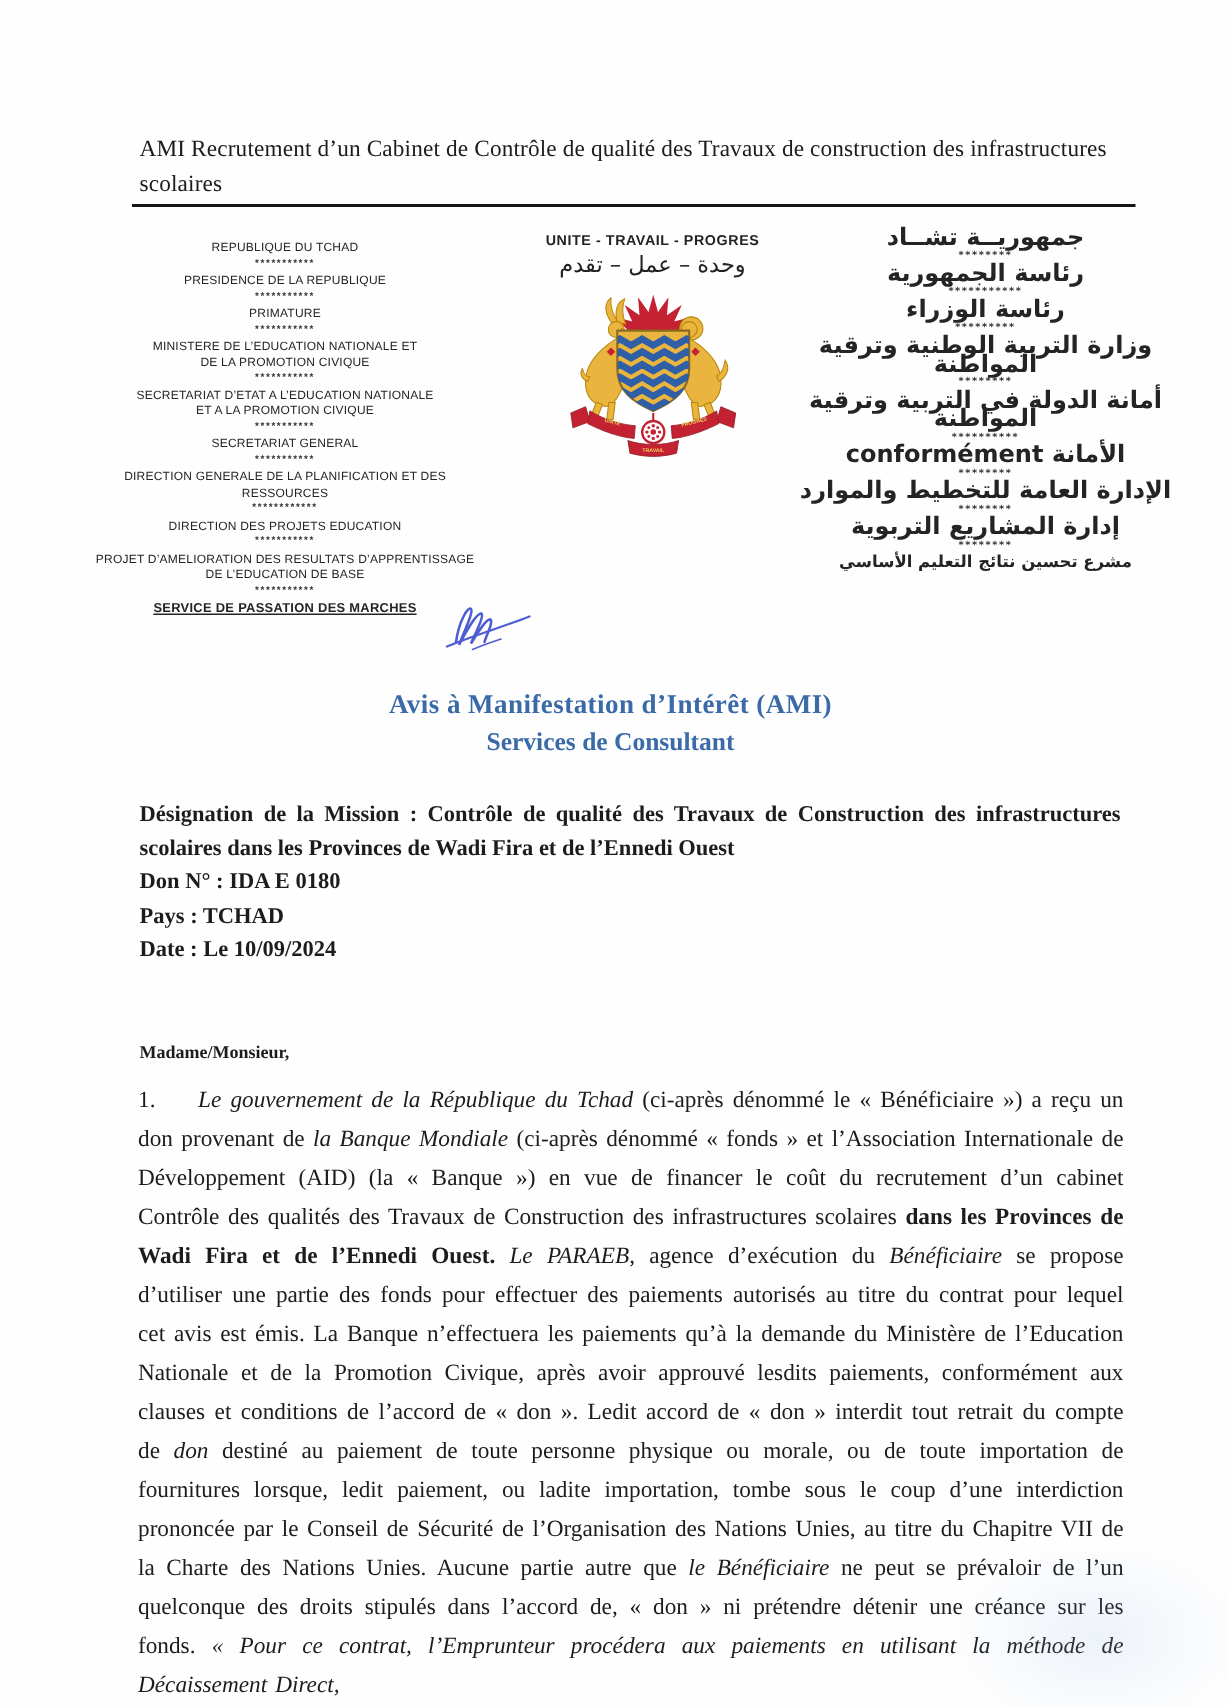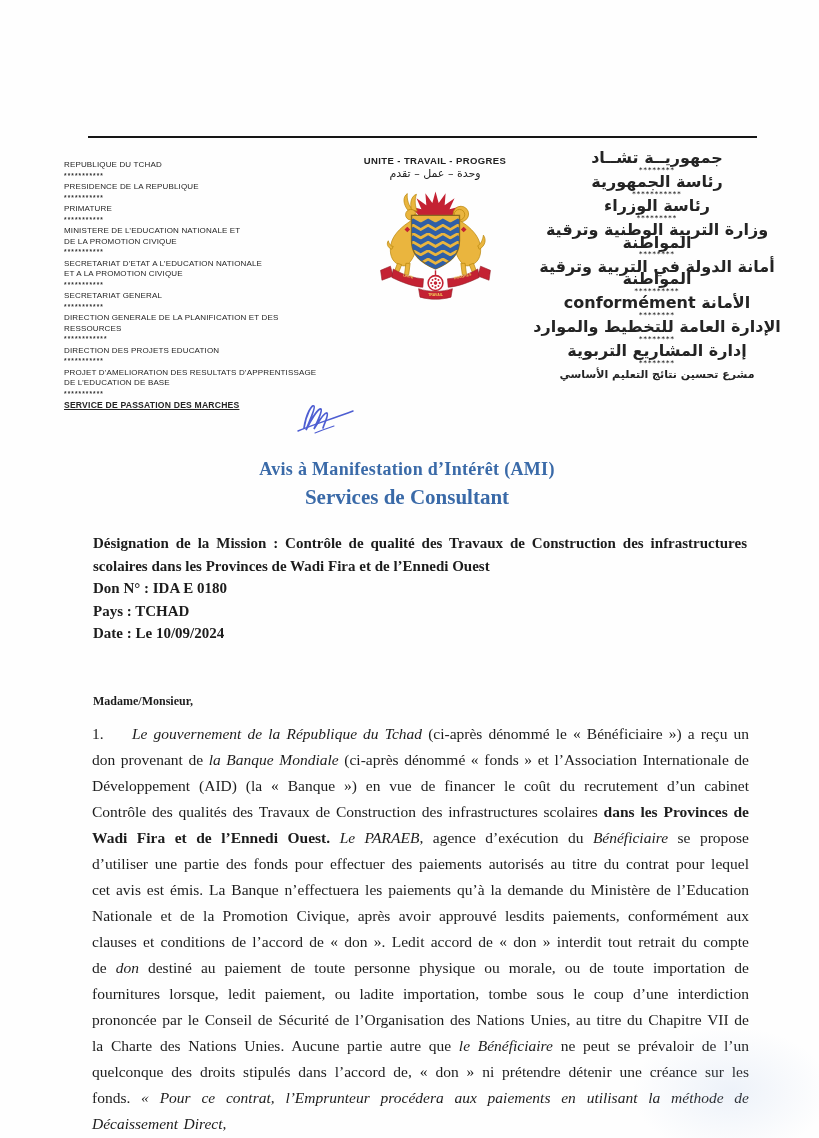--- a/index.html
+++ b/index.html
@@ -14,43 +14,43 @@
   html,body{margin:0;padding:0;background:#ffffff;}
   .page{
     position:relative; width:819px; height:1138px; background:#fefefe;
     margin:0 auto; overflow:hidden;
     font-family:"Liberation Serif","DejaVu Serif",serif; color:var(--ink);
   }
   
   .header-title{position:absolute; left:93px; top:88px; width:645px; font-size:15.5px; line-height:1.5; letter-spacing:0.1px;}
   .header-rule{position:absolute; left:88px; top:136px; width:669px; height:2px; background:#161616;}
   
-  .lh-left{position:absolute; left:64px; top:160px; width:300px; 
+  .lh-left{position:absolute; left:40px; top:160px; width:300px; text-align:center;
     font-family:"Liberation Sans","DejaVu Sans",sans-serif; color:#242424;}
   .org{font-size:8px; line-height:10.5px; white-space:pre-line; margin-bottom:1px; letter-spacing:0.15px;}
   .org-bold{font-weight:bold; font-size:8.6px; margin-top:2px; letter-spacing:0.2px;text-decoration:underline;}
   .stars{font-size:6.5px; line-height:8.5px; letter-spacing:1.1px; margin-bottom:2px; font-weight:bold; color:#333;}
   .lh-center{position:absolute; left:348px; top:155px; width:174px; text-align:center;
     font-family:"Liberation Sans","DejaVu Sans",sans-serif;}
   .motto-fr{font-size:9.5px; font-weight:600; letter-spacing:0.4px; color:#222;}
-  .motto-ar{font-size:11px; font-family:"DejaVu Sans",sans-serif; margin-top:1px; color:#222;}
+  .motto-ar{font-size:15px; font-family:"DejaVu Sans",sans-serif; margin-top:1px; color:#222;}
   .emblem{margin-top:4px;}
   .lh-right{position:absolute; left:528px; top:152px; width:258px; text-align:center;
     direction:rtl; font-family:"DejaVu Sans",sans-serif; color:#242424;}
   .ar-org{font-size:16px; line-height:12.5px; margin-bottom:1px;font-weight:bold;}
   .lh-right .stars{direction:ltr;}
   .ar-bold{font-weight:bold; font-size:11px; margin-top:2px;}
   
   .signature{position:absolute; left:296px; top:398px;}
   .signature path{stroke:var(--signature-blue); fill:none; stroke-linecap:round;}
   
   .doc-title{position:absolute; left:82px; top:459px; width:650px; text-align:center;
     color:var(--title-blue); font-weight:bold;}
   .doc-title-1{font-size:18px; letter-spacing:0.3px;}
-  .doc-title-2{font-size:21px; margin-top:5px;}
+  .doc-title-2{font-size:17px; margin-top:5px;}
   
   .mission{position:absolute; left:93px; top:532px; width:654px; font-weight:bold; font-size:15px;}
   .mission-line{text-align:justify; line-height:22.5px;}
   
   .salutation{position:absolute; left:93px; top:694px; font-weight:bold; font-size:12px;}
   .body-para{position:absolute; left:92px; top:721px; width:657px; font-size:15.5px;
     line-height:26px; text-align:justify; word-spacing:1.5px;}
   .it{font-style:italic;} .bd{font-weight:bold;}
   .para-num{display:inline-block; width:40px;}
   .smudge{position:absolute; right:-12px; bottom:-18px; width:200px; height:130px;
@@ -59,20 +59,21 @@
   .c-gold{fill:var(--emblem-gold); stroke:var(--emblem-gold-dark); stroke-width:1;}
   .c-red{fill:var(--emblem-red);}
   .c-red-s{fill:var(--emblem-red); stroke:#8f1d26; stroke-width:0.8;}
   .ribbon-text{fill:#f3cf5a; font-family:"Liberation Sans",sans-serif; font-size:5px; font-weight:bold; text-anchor:middle;}
 </style>
 </head>
 <body>
 
 <div class="page">
 
+  <div class="header-title">AMI Recrutement d’un Cabinet de Contrôle de qualité des Travaux de construction des infrastructures scolaires</div>
   <div class="header-rule"></div>
 
   <div class="lh-left">
       <div class="org">REPUBLIQUE DU TCHAD</div>
       <div class="stars">***********</div>
       <div class="org">PRESIDENCE DE LA REPUBLIQUE</div>
       <div class="stars">***********</div>
       <div class="org">PRIMATURE</div>
       <div class="stars">***********</div>
       <div class="org">MINISTERE DE L’EDUCATION NATIONALE ET

